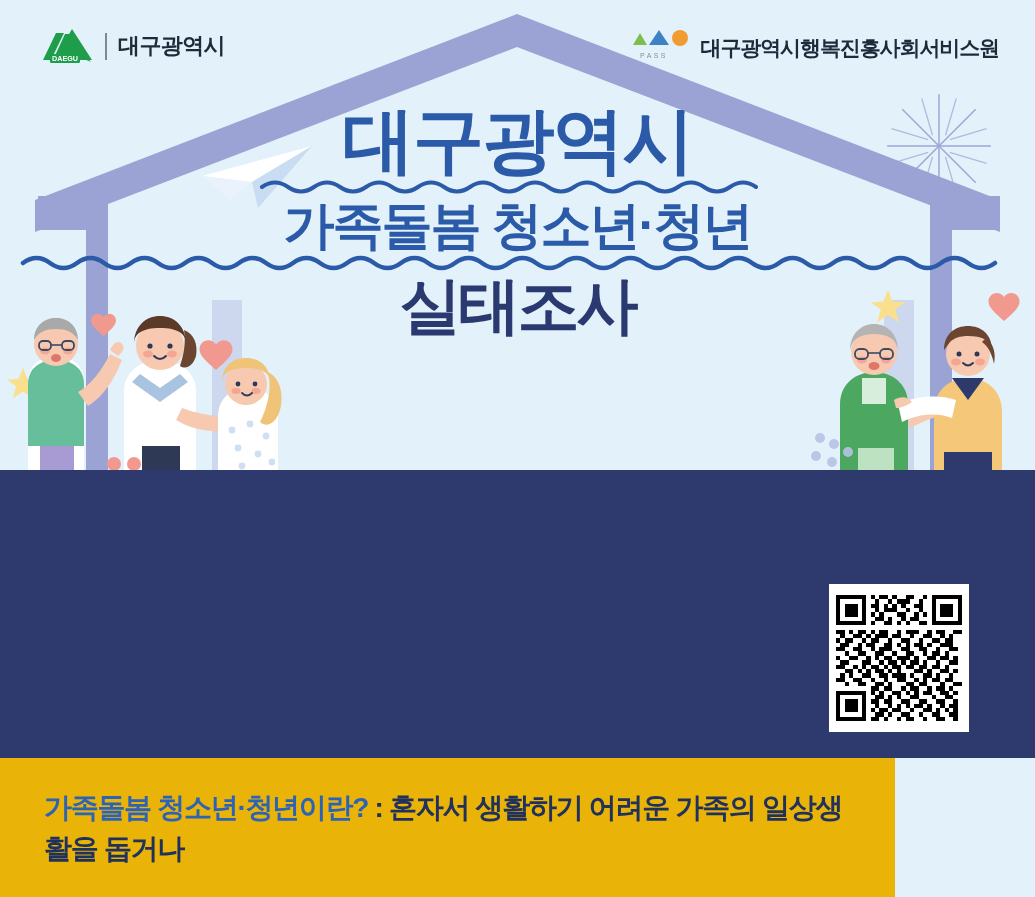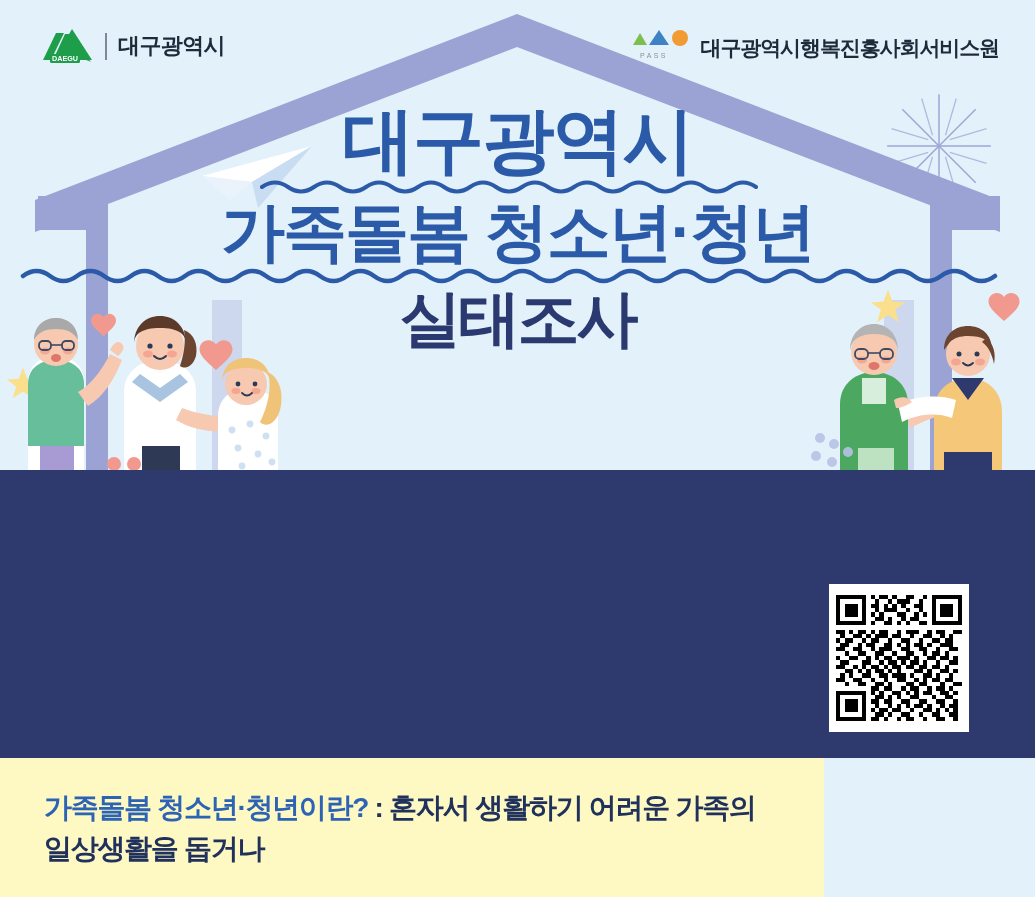--- a/index.html
+++ b/index.html
@@ -68,21 +68,21 @@
     text-align: center; pointer-events: none;
   }
   .t-line {
     font-weight: 900;
     letter-spacing: -2px;
     line-height: 1;
     white-space: nowrap;
     text-align: center;
   }
   .t1 { font-size: 72px; color: #2B5BA8; }
-  .t2 { font-size: 64px; color: #2B5BA8; margin-top: 6px; }
+  .t2 { font-size: 51px; color: #2B5BA8; margin-top: 6px; }
   .t3 { font-size: 62px; color: #2A3A70; margin-top: 4px; letter-spacing: -3px; }
   .wave-row { display: block; width: 100%; text-align: center; line-height: 0; }
   .wave-row svg { display: inline-block; }
 
   
   .people { position: absolute; bottom: 0; z-index: 8; }
   .people-left  { left: 6px;  top: 296px; width: 310px; height: 180px; }
   .people-right { left: 810px; top: 300px; width: 225px; height: 176px; }
 
   
@@ -135,22 +135,22 @@
     width: 140px; height: 148px;
     background: #FFFFFF;
     padding: 7px;
     z-index: 25;
   }
   .qr-box svg { display: block; width: 100%; height: 100%; }
 
   
   .footer {
     position: absolute; left: 0; top: 758px;
-    width: 824px; height: 139px;
-    background: #fef9c3;
+    width: 895px; height: 139px;
+    background: #eab308;
     z-index: 20;
     padding: 30px 44px 16px 44px;
   }
   .footer p {
     font-size: 28px; line-height: 1.45;
     letter-spacing: -1.3px;
     color: #20325C; font-weight: 700;
   }
   .footer .q { color: #2D63B4; font-weight: 900; }
 </style>

